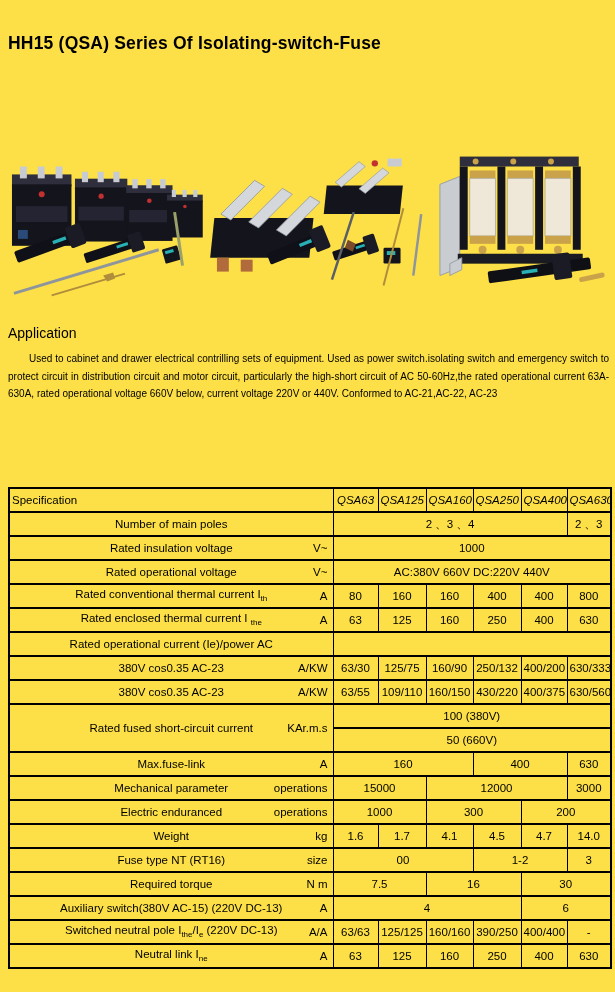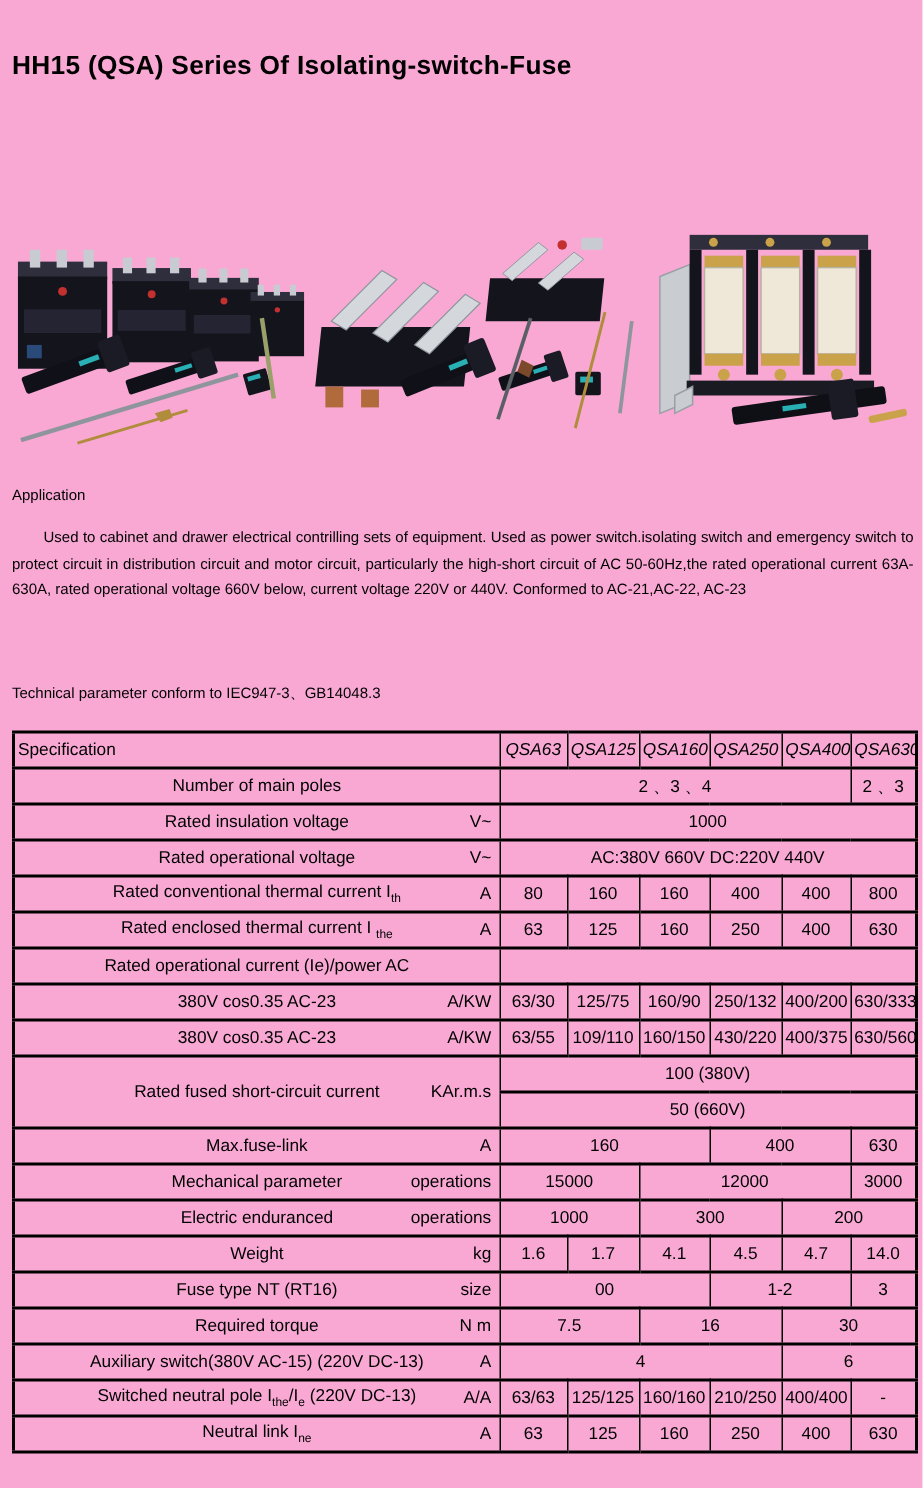--- a/index.html
+++ b/index.html
@@ -1,36 +1,36 @@
 <!DOCTYPE html>
 <html><head>
 <meta charset="utf-8">
 <style>
   html,body{margin:0;padding:0;background:#fff;}
   .page{
     position:relative;
     width:615px;height:992px;
-    background:#f9a8d4;
+    background:#fde047;
     font-family:"Liberation Sans", sans-serif;
     color:#000;
     overflow:hidden;
   }
   .title{
     position:absolute;left:8px;top:33px;
     font-size:17.5px;font-weight:bold;letter-spacing:0.2px;
     margin:0;
   }
   .photos{
     position:absolute;left:8px;top:148px;width:602px;height:154px;
     display:flex;gap:6px;align-items:flex-start;
   }
   .photos svg{display:block;}
   .app-heading,.tech-heading{
     position:absolute;left:8px;
-    font-size:10px;font-weight:normal;margin:0;
+    font-size:14px;font-weight:normal;margin:0;
   }
   .app-heading{top:325px;}
   .tech-heading{top:455px;}
   .app-body{
     position:absolute;left:8px;top:350px;width:601px;
     font-size:10px;line-height:17.6px;
     text-align:justify;text-indent:21px;
     margin:0;
   }
   table.spec{
@@ -212,21 +212,20 @@
           <rect x="66" y="-8" width="18" height="26" rx="2" fill="#1b1b26"></rect>
         </g>
         <rect x="148" y="130" width="26" height="5" rx="2" fill="#c9a24a" transform="rotate(-12 148 130)"></rect>
       </g>
     </svg>
   </div>
 
   <h2 class="app-heading">Application</h2>
   <p class="app-body">Used to cabinet and drawer electrical contrilling sets of equipment. Used as power switch.isolating switch and emergency switch to protect circuit  in distribution circuit and motor circuit, particularly the high-short circuit of AC 50-60Hz,the rated operational current 63A-630A, rated operational voltage 660V below, current voltage 220V or 440V. Conformed to AC-21,AC-22, AC-23</p>
 
-  <h2 class="tech-heading">Technical parameter conform to IEC947-3、GB14048.3</h2>
 
   <table class="spec">
     <colgroup>
       <col style="width:324px">
         <col style="width:45px">
         <col style="width:48px">
         <col style="width:47px">
         <col style="width:48px">
         <col style="width:46px">
         <col style="width:44px">
@@ -345,21 +344,21 @@
         <tr>
           <td class="label-cell"><span>Auxiliary switch(380V AC-15) (220V DC-13)</span><span class="unit">A</span></td>
           <td class="val" colspan="4">4</td>
           <td class="val" colspan="2">6</td>
         </tr>
         <tr>
           <td class="label-cell"><span>Switched neutral pole I</span><sub>the</sub><span>/I</span><sub>e</sub><span> (220V DC-13)</span><span class="unit">A/A</span></td>
           <td class="val">63/63</td>
           <td class="val">125/125</td>
           <td class="val">160/160</td>
-          <td class="val">210/250</td>
+          <td class="val">390/250</td>
           <td class="val">400/400</td>
           <td class="val">-</td>
         </tr>
         <tr>
           <td class="label-cell"><span>Neutral link I</span><sub>ne</sub><span class="unit">A</span></td>
           <td class="val">63</td>
           <td class="val">125</td>
           <td class="val">160</td>
           <td class="val">250</td>
           <td class="val">400</td>

